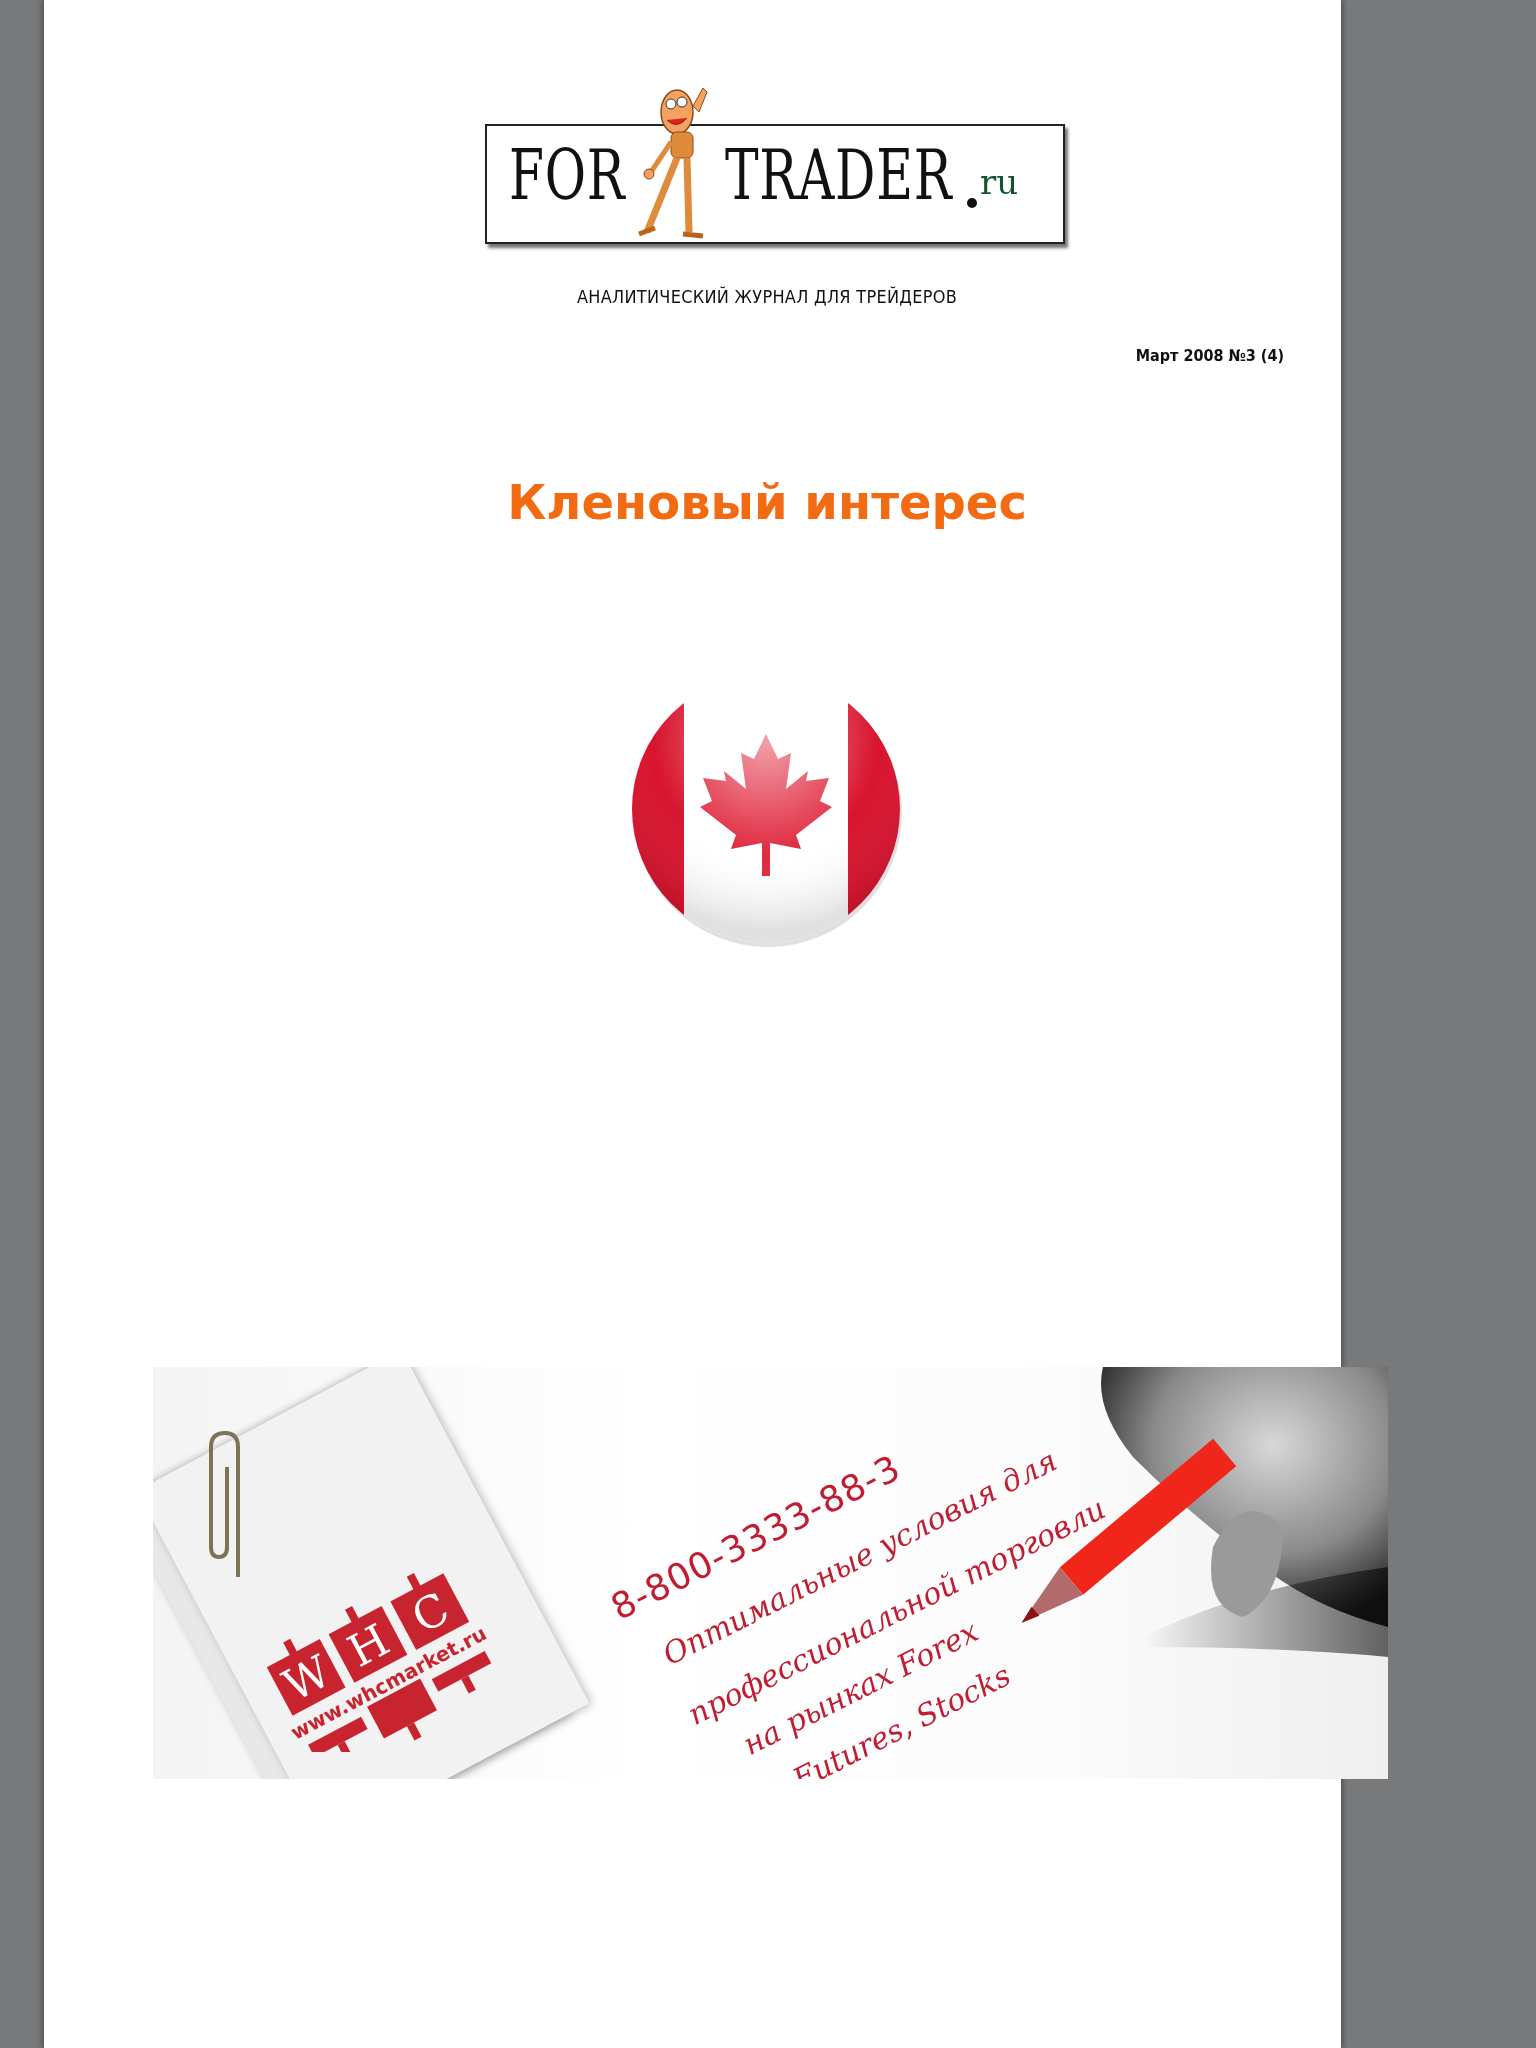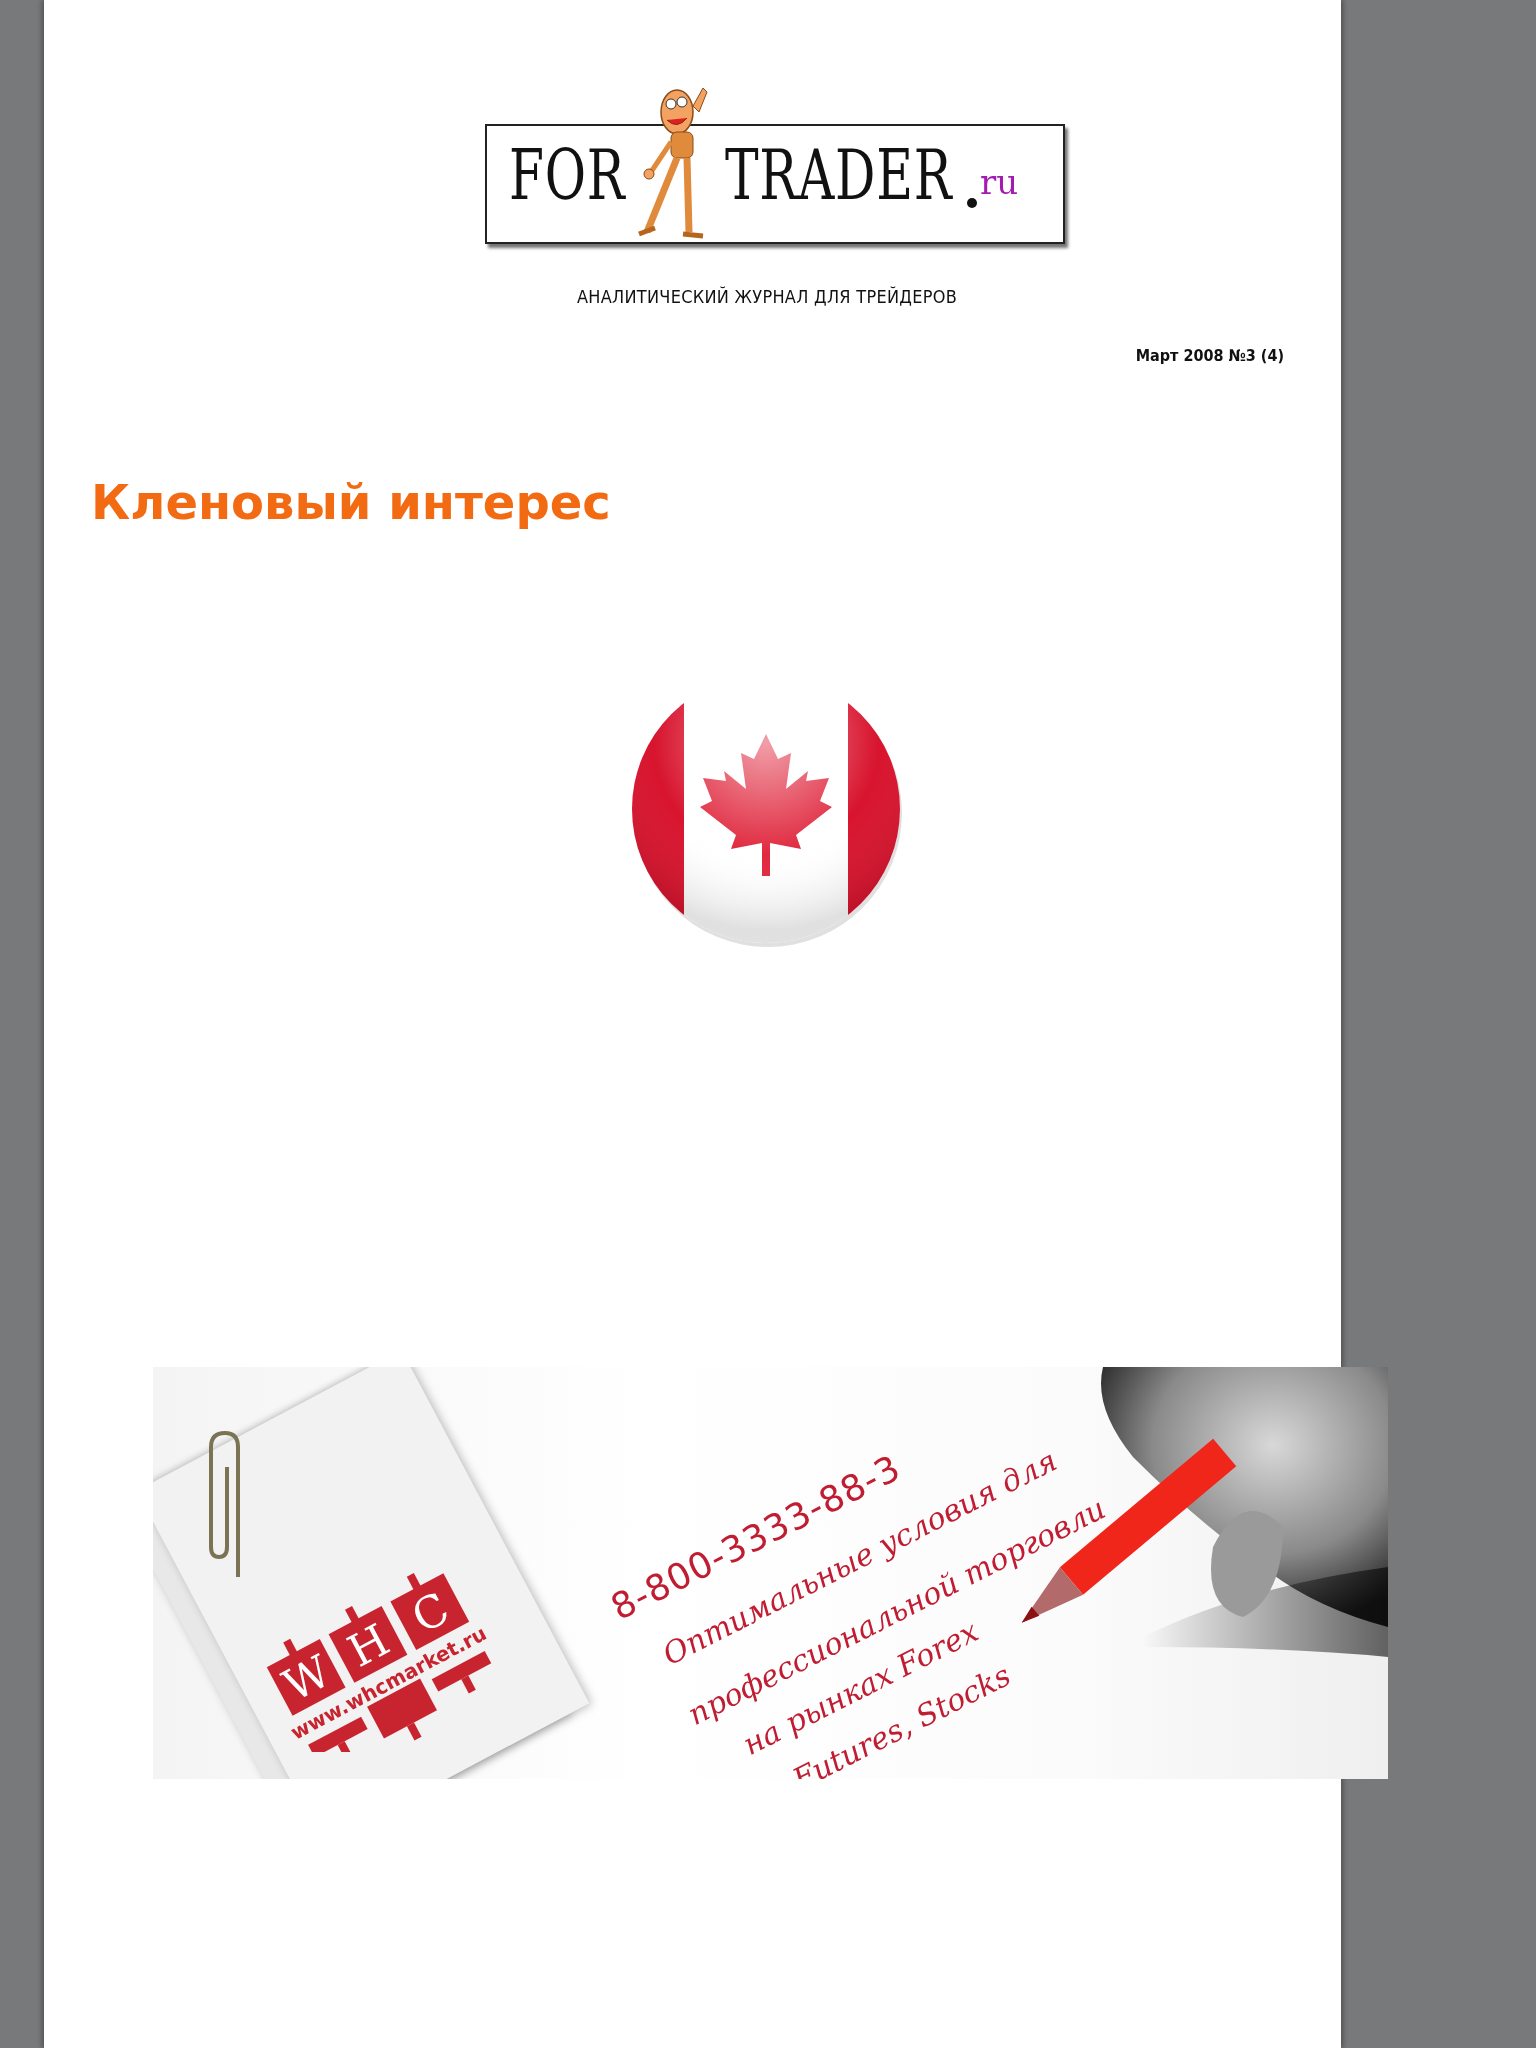--- a/index.html
+++ b/index.html
@@ -17,37 +17,36 @@
     border:2px solid #222; background:#fff;
     box-shadow: 3px 4px 3px rgba(0,0,0,0.55);
   }
   .logo-text {
     position:absolute; top:14px; font-family:"DejaVu Serif", serif; font-size:70px;
     transform:scaleX(0.72); transform-origin:left top; letter-spacing:1px; color:#111;
     font-weight:normal; line-height:1;
   }
   .logo-for { left:22px; }
   .logo-trader { left:238px; }
-  .logo-ru { position:absolute; left:493px; top:36px; font-family:"DejaVu Serif", serif; font-size:34px; color:#a21caf; }
+  .logo-ru { position:absolute; left:493px; top:36px; font-family:"DejaVu Serif", serif; font-size:34px; color:#14532d; }
   .logo-dot { position:absolute; left:480px; top:72px; width:10px; height:10px; border-radius:50%; background:#111; }
   .mascot { position:absolute; left:150px; top:-44px; width:90px; height:160px; }
   .tagline {
     position:absolute; left:0; width:1446px; top:287px; text-align:center;
     font-family:"DejaVu Sans", sans-serif; font-size:17px; letter-spacing:0.3px; color:#111;
     transform:scaleX(0.95);
   }
   .issue {
     position:absolute; right:57px; top:346px; font-size:16px; font-weight:bold; color:#111;
     font-family:"DejaVu Sans Condensed","DejaVu Sans", sans-serif;
   }
   .title {
-    position:absolute; left:0; width:1446px; color:#f26b12;
+    position:absolute; left:0; width:1446px; text-align:center; color:#f26b12;
     font-weight:bold; font-size:48px; line-height:68px;
     font-family:"DejaVu Sans", sans-serif;
-    padding-left:47px;
   }
   .title1 { top:468px; }
   .title2 { top:536px; }
   .flag { position:absolute; left:584px; top:671px; width:276px; height:276px; }
   
   .banner {
     position:absolute; left:109px; top:1367px; width:1235px; height:412px;
     background:linear-gradient(90deg,#f4f4f4 0%,#ffffff 40%,#fbfbfb 75%,#efefef 100%);
     overflow:hidden;
   }

